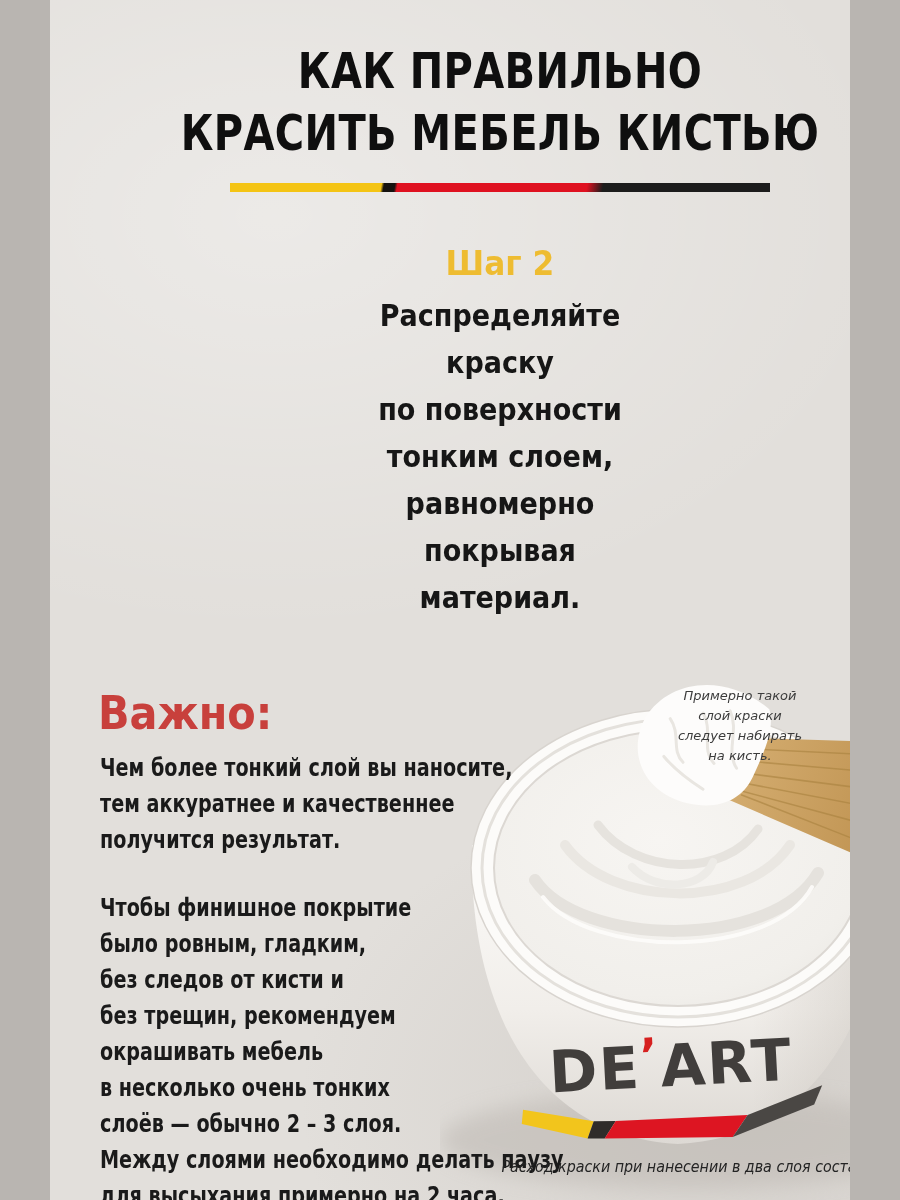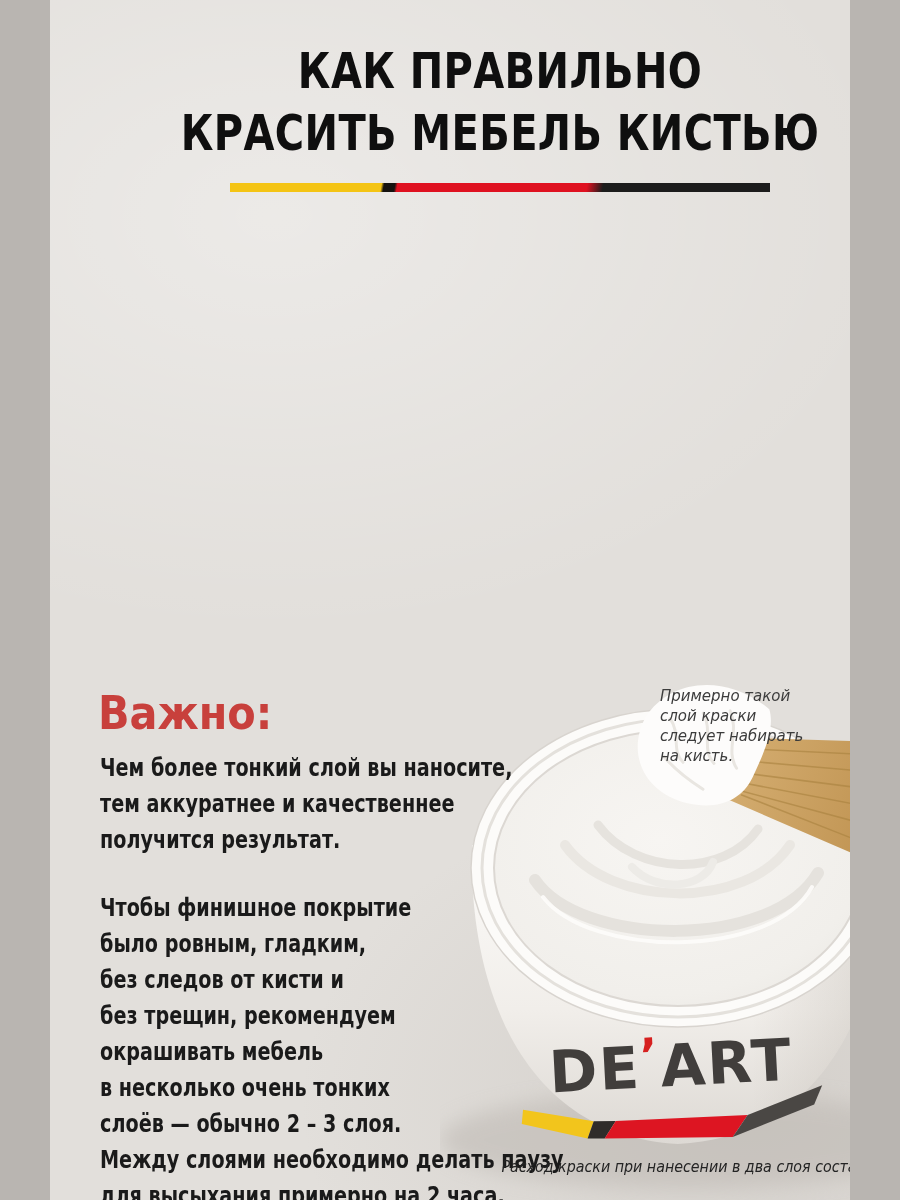--- a/index.html
+++ b/index.html
@@ -24,35 +24,45 @@
   .step .text{font-size:30px;line-height:47px;color:#161616;transform:scaleX(.9);transform-origin:50% 0;white-space:pre-line;}
   .step1{left:15px;width:260px;}
   .step2{left:305px;width:290px;}
   .step3{left:608px;width:285px;}
   
   .imp-head{top:686px;left:48px;font-size:46px;font-weight:bold;color:#c8403c;transform:scaleX(.9);transform-origin:left top;z-index:4;white-space:nowrap;}
   .para{left:50px;font-size:24px;font-weight:bold;line-height:36px;color:#1a1a1a;transform:scaleX(.8);transform-origin:left top;white-space:pre-line;z-index:4;}
   .para1{top:750px;}
   .para2{top:890px;}
   
-  .annotation{top:686px;right:30px;width:160px;text-align:left;font-style:italic;font-size:15px;line-height:20px;color:#3c3c3c;white-space:pre-line;z-index:5;}
+  .annotation{top:686px;right:30px;width:160px;text-align:center;font-style:italic;font-size:13px;line-height:20px;color:#3c3c3c;white-space:pre-line;z-index:5;}
   .caption{top:1158px;left:440px;width:455px;text-align:center;font-style:italic;font-size:15px;color:#242424;transform:scaleX(.95);transform-origin:center top;z-index:5;white-space:nowrap;}
   .photo{top:645px;left:390px;width:510px;height:555px;z-index:2;}
 </style>
 </head>
 <body>
 
 <div class="poster">
 
   <div class="abs title">
     <div class="line">КАК ПРАВИЛЬНО</div>
     <div class="line">КРАСИТЬ МЕБЕЛЬ КИСТЬЮ</div>
   </div>
   <div class="abs underline"></div>
 
+  <div class="abs step step2">
+    <div class="label">Шаг 2</div>
+    <div class="text">Распределяйте
+краску
+по поверхности
+тонким слоем,
+равномерно
+покрывая
+материал.</div>
+  </div>
 
   <div class="abs imp-head">Важно:</div>
   <div class="abs para para1">Чем более тонкий слой вы наносите,
 тем аккуратнее и качественнее
 получится результат.</div>
   <div class="abs para para2">Чтобы финишное покрытие
 было ровным, гладким,
 без следов от кисти и
 без трещин, рекомендуем
 окрашивать мебель

